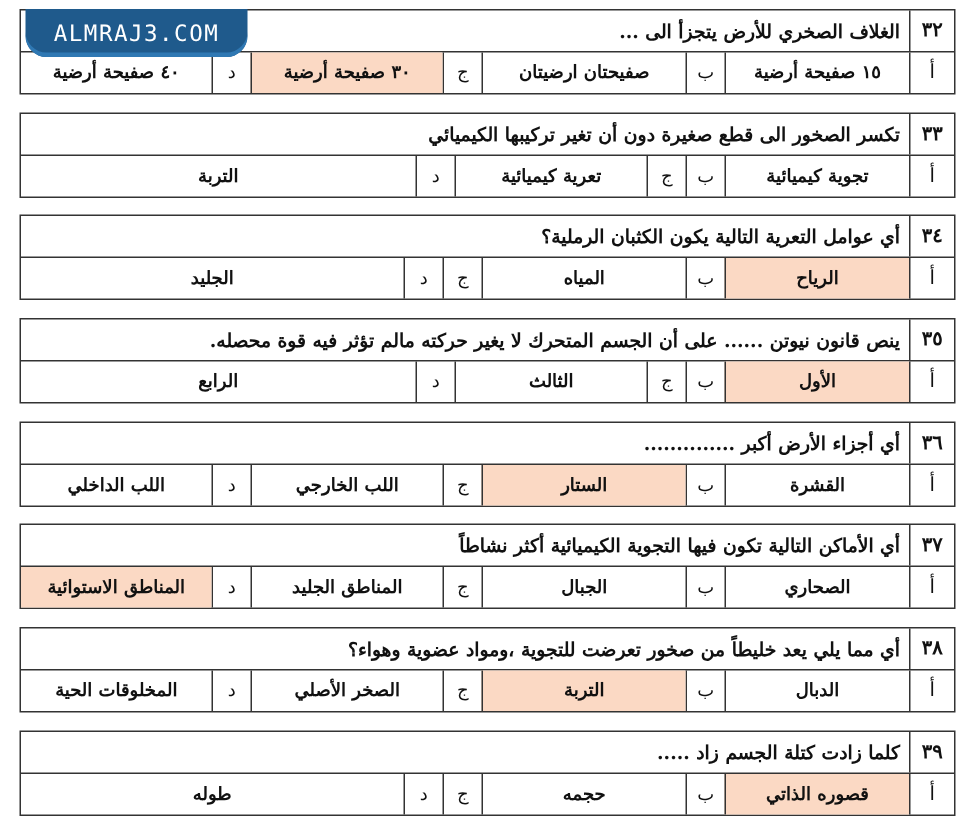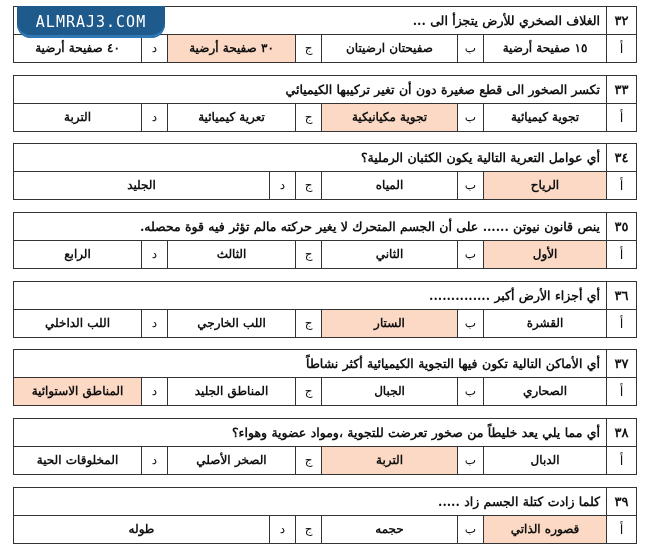--- a/index.html
+++ b/index.html
@@ -63,21 +63,20 @@
     </div>
     <div class="q" style="top: 75px;">
       <div class="row top">
         <div class="num">٣٣</div>
         <div class="stem">تكسر الصخور الى قطع صغيرة دون أن تغير تركيبها الكيميائي</div>
       </div>
       <div class="row">
         <div class="num" style="font-weight:normal">أ</div>
         <div class="cell optA">تجوية كيميائية</div>
         <div class="cell let">ب</div>
-        <div class="cell optB hl">تجوية مكيانيكية</div>
         <div class="cell let">ج</div>
         <div class="cell optC">تعرية كيميائية</div>
         <div class="cell let">د</div>
         <div class="cell optD">التربة</div>
       </div>
     </div>
     <div class="q" style="top: 143px;">
       <div class="row top">
         <div class="num">٣٤</div>
         <div class="stem">أي عوامل التعرية التالية يكون الكثبان الرملية؟</div>
@@ -94,21 +93,20 @@
     </div>
     <div class="q" style="top: 212px;">
       <div class="row top">
         <div class="num">٣٥</div>
         <div class="stem">ينص قانون نيوتن ...... على أن الجسم المتحرك لا يغير حركته مالم تؤثر فيه قوة محصله.</div>
       </div>
       <div class="row">
         <div class="num" style="font-weight:normal">أ</div>
         <div class="cell optA hl">الأول</div>
         <div class="cell let">ب</div>
-        <div class="cell optB">الثاني</div>
         <div class="cell let">ج</div>
         <div class="cell optC">الثالث</div>
         <div class="cell let">د</div>
         <div class="cell optD">الرابع</div>
       </div>
     </div>
     <div class="q" style="top: 281px;">
       <div class="row top">
         <div class="num">٣٦</div>
         <div class="stem">أي أجزاء الأرض أكبر ..............</div>

